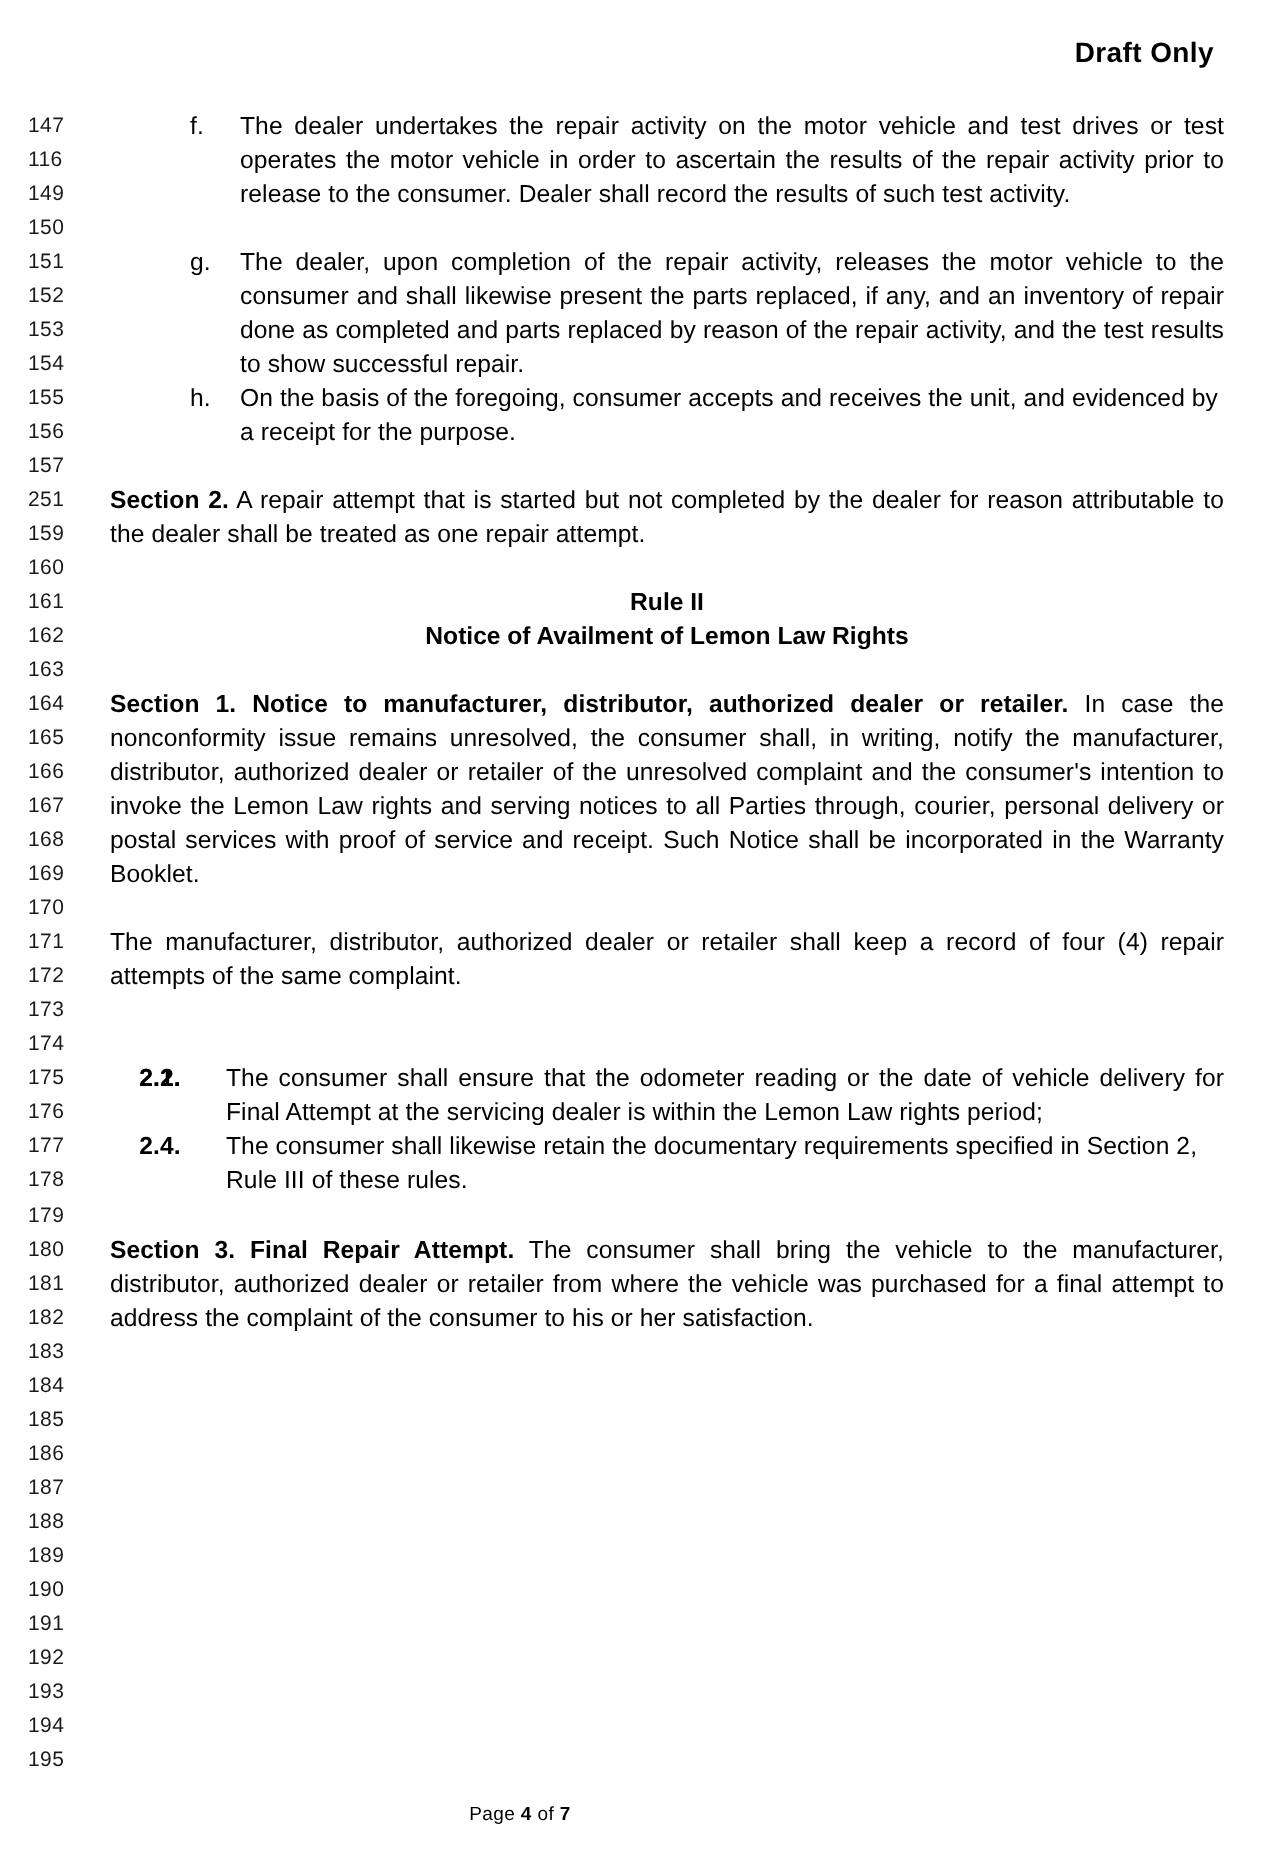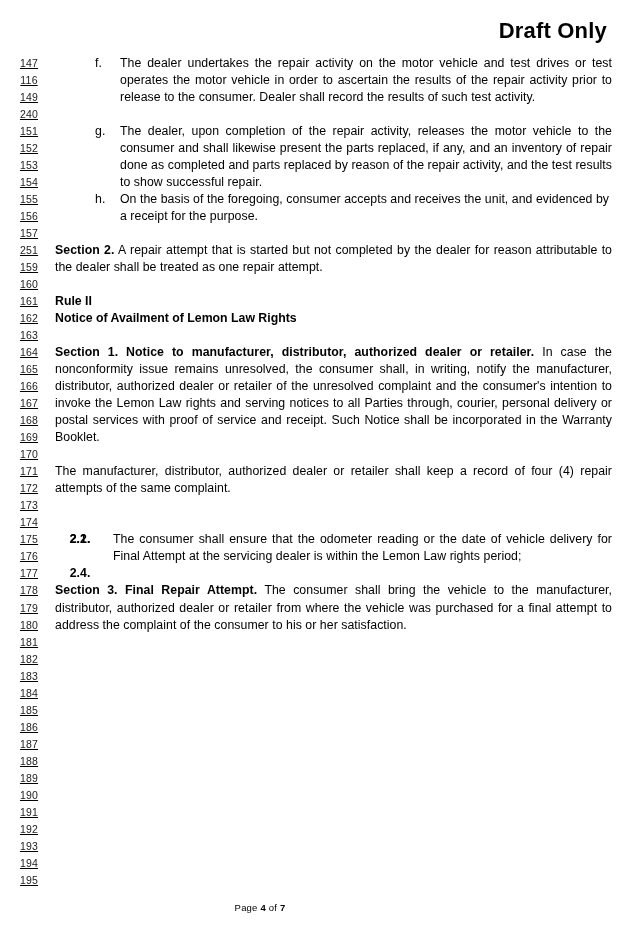--- a/index.html
+++ b/index.html
@@ -21,35 +21,34 @@
     left: 0; top: 0;
     width: 640px;
     height: 933px;
   }
 
   
   .draft-header {
     position: absolute;
     right: 33px;
     top: 18px;
-    font-size: 22px;
+    font-size: 14px;
     font-weight: bold;
     letter-spacing: 0.2px;
     white-space: nowrap;
     text-align: right;
   }
 
   
   .gutter {
     position: absolute;
     left: 14px;
     top: 55px;
     width: 30px;
-    text-align: center;
-    text-decoration: underline;
+    text-align: left;
   }
   .lineno {
     height: 17.02px;
     line-height: 17.02px;
     font-size: 10.5px;
     color: #1a1a1a;
     letter-spacing: 0.2px;
   }
 
   
@@ -98,21 +97,21 @@
     width: 46px;
     font-size: 12.3px;
     line-height: 17.02px;
     text-align: center;
   }
   .marker.bold { font-weight: bold; }
 
   .run-head { font-weight: bold; }
 
   .centered {
-    text-align: left;
+    text-align: center;
     font-weight: bold;
     font-size: 12.3px;
     line-height: 17.02px;
   }
 
   .last-line-left { text-align: left; }
 
   
   .footer {
     position: absolute;
@@ -129,21 +128,21 @@
 <body>
 
 <div id="page">
 
   <div class="draft-header">Draft Only</div>
 
   <div class="gutter" id="gutter">
       <div class="lineno">147</div>
       <div class="lineno">116</div>
       <div class="lineno">149</div>
-      <div class="lineno">240</div>
+      <div class="lineno">150</div>
       <div class="lineno">151</div>
       <div class="lineno">152</div>
       <div class="lineno">153</div>
       <div class="lineno">154</div>
       <div class="lineno">155</div>
       <div class="lineno">156</div>
       <div class="lineno">157</div>
       <div class="lineno">251</div>
       <div class="lineno">159</div>
       <div class="lineno">160</div>
@@ -227,21 +226,21 @@
     </div>
 
     <div class="blk spacer"></div>
 
 
     <div class="blk spacer"></div>
 
     <div id="responsibilities">
         <div class="blk numbered last-line-left"><span class="marker bold">2.1.</span></div>
         <div class="blk numbered"><span class="marker bold">2.2.</span><span>The consumer shall ensure that the odometer reading or the date of vehicle delivery for Final Attempt at the servicing dealer is within the Lemon Law rights period;</span></div>
-        <div class="blk numbered last-line-left"><span class="marker bold">2.4.</span></div>
+        <div class="blk numbered last-line-left"><span class="marker bold">2.4.</span><span>The consumer shall likewise retain the documentary requirements specified in Section 2, Rule III of these rules.</span></div>
       </div>
 
     <div class="blk spacer"></div>
 
     <div class="blk">
       <span class="run-head">Section 3. Final Repair Attempt.</span><span> The consumer shall bring the vehicle to the manufacturer, distributor, authorized dealer or retailer from where the vehicle was purchased for a final attempt to address the complaint of the consumer to his or her satisfaction.</span>
     </div>
 
   </div>
 

